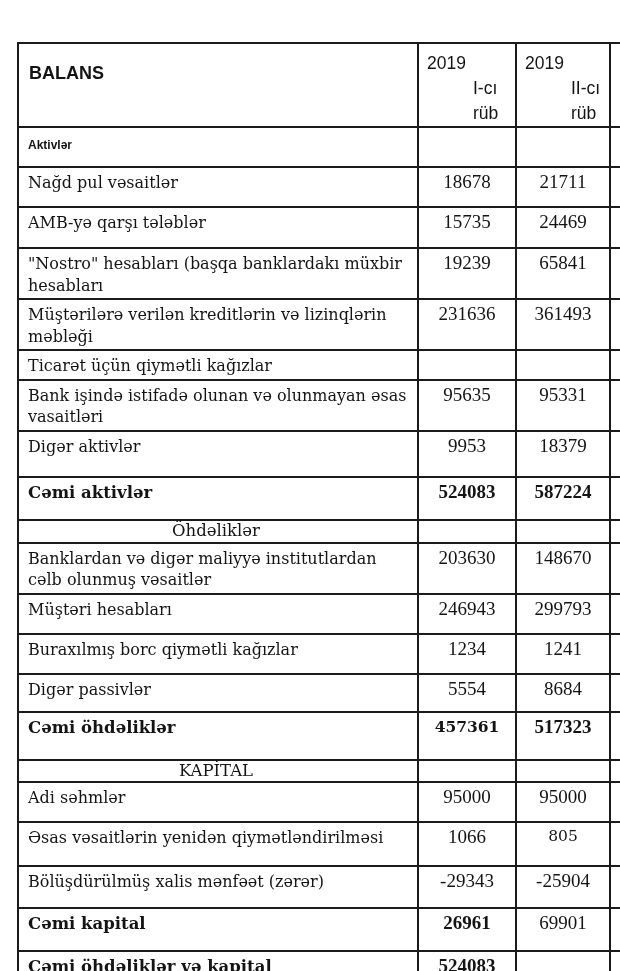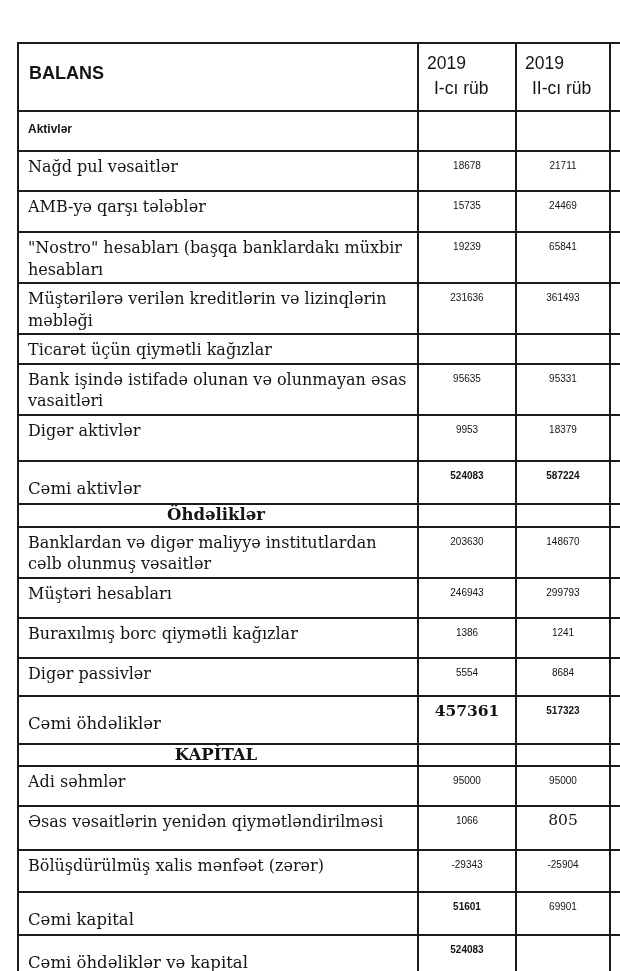--- a/index.html
+++ b/index.html
@@ -33,51 +33,51 @@
     padding: 19px 8px 0 10px;
     letter-spacing: 0px;
   }
   .h-col {
     font-family: "Liberation Sans", sans-serif;
     font-weight: normal;
     font-size: 17.5px;
     padding: 7px 2px 0 8px;
     line-height: 25px;
   }
-  .h-col .line2 { padding-left: 7px; }
+  .h-col .line2 { padding-left: 7px; margin-left: 39px; }
   
   .c-label {
     font-size: 16px;
     line-height: 21.5px;
     padding: 4px 6px 2px 9px;
   }
   tr.section-left .c-label {
     font-family: "Liberation Sans", sans-serif;
     font-weight: bold;
     font-size: 12px;
     padding-top: 7px;
   }
   tr.section-center .c-label {
     font-family: "DejaVu Serif", serif;
-    font-weight: bold;
+    font-weight: normal;
     font-size: 16.5px;
     text-align: center;
     padding: 0px 6px 0 2px;
     line-height: 20px;
   }
   tr.total .c-label {
-    font-weight: normal;
+    font-weight: bold;
     font-size: 16.5px;
-    padding-top: 16px;
+    padding-top: 4px;
     margin-left: 20px;
   }
   
   .c-num {
-    font-family: Liberation Sans, sans-serif;
-    font-size: 10px;
+    font-family: Liberation Serif, serif;
+    font-size: 19px;
     text-align: center;
     padding: 4px 4px 0 4px;
     line-height: 19px;
   }
   .num-bold  { font-weight: bold; margin-top: 29px; }
   .num-serif { font-family: "DejaVu Serif", serif; font-size: 15.5px; }
   .pushdown  { padding-top: 30px; }
   .cut-cell  { background: #fff; }
 </style>
 </head>
@@ -172,21 +172,21 @@
     <td class="cut-cell"></td>
   </tr>
       <tr style="height: 40px;">
     <td class="c-label">Müştəri hesabları</td>
     <td class="c-num">246943</td>
     <td class="c-num">299793</td>
     <td class="cut-cell"></td>
   </tr>
       <tr style="height: 40px;">
     <td class="c-label">Buraxılmış borc qiymətli kağızlar</td>
-    <td class="c-num">1386</td>
+    <td class="c-num">1234</td>
     <td class="c-num">1241</td>
     <td class="cut-cell"></td>
   </tr>
       <tr style="height: 38px;">
     <td class="c-label">Digər passivlər</td>
     <td class="c-num">5554</td>
     <td class="c-num">8684</td>
     <td class="cut-cell"></td>
   </tr>
       <tr class="total" style="height: 48px;">
@@ -214,21 +214,21 @@
     <td class="cut-cell"></td>
   </tr>
       <tr style="height: 42px;">
     <td class="c-label">Bölüşdürülmüş xalis mənfəət (zərər)</td>
     <td class="c-num">-29343</td>
     <td class="c-num">-25904</td>
     <td class="cut-cell"></td>
   </tr>
       <tr class="total" style="height: 43px;">
     <td class="c-label">Cəmi kapital</td>
-    <td class="c-num num-bold">51601</td>
+    <td class="c-num num-bold">26961</td>
     <td class="c-num">69901</td>
     <td class="cut-cell"></td>
   </tr>
       <tr class="total" style="height: 80px;">
     <td class="c-label">Cəmi öhdəliklər və kapital</td>
     <td class="c-num num-bold">524083</td>
     <td class="c-num num-bold pushdown">587224</td>
     <td class="cut-cell"></td>
   </tr>
     </tbody>

